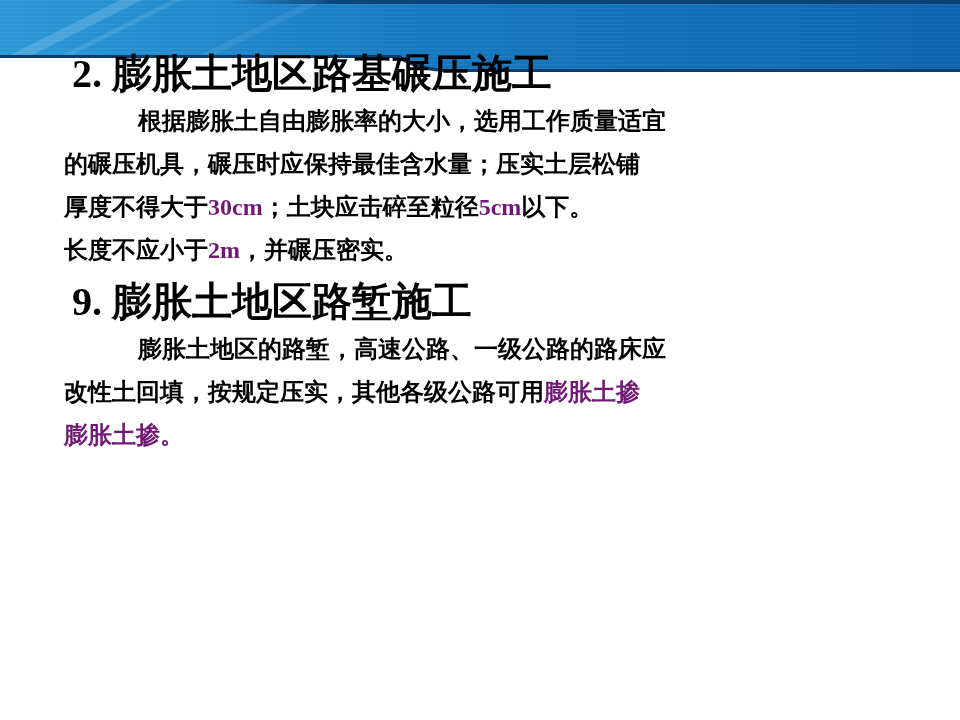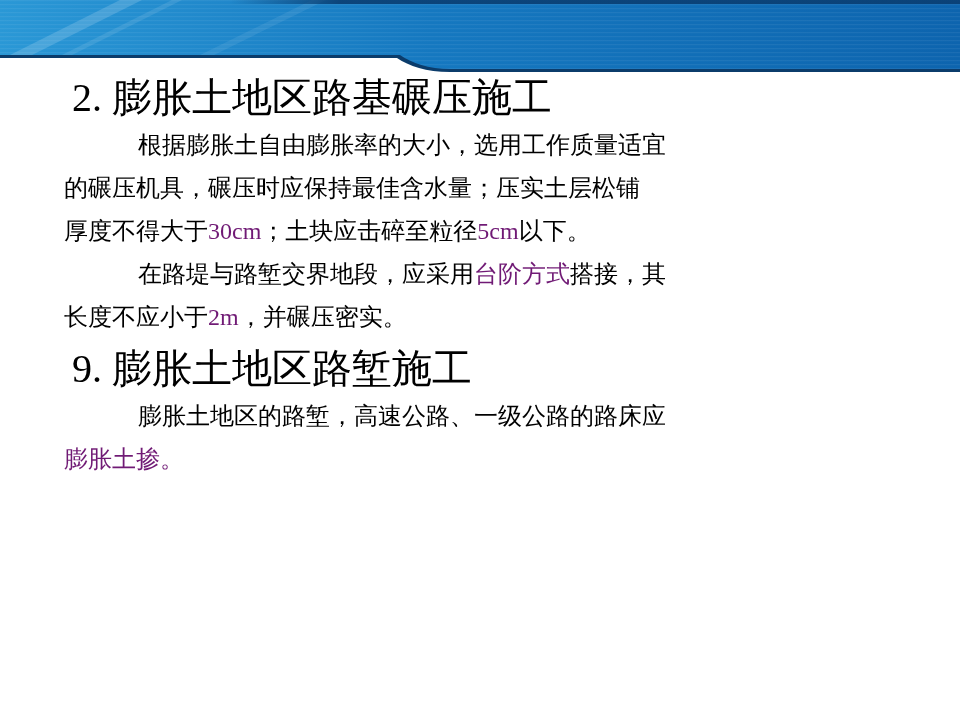--- a/index.html
+++ b/index.html
@@ -5,22 +5,22 @@
   html,body{margin:0;padding:0;}
   body{
     width:960px;height:720px;position:relative;overflow:hidden;
     background:#ffffff;
     font-family:"Liberation Serif","DejaVu Serif",serif;
   }
   .banner{position:absolute;left:0;display:block;}
   #top-banner{top:0;}
   #bottom-banner{bottom:0;}
   .content{
-    position:absolute;left:64px;top:68px;width:846px;
-    font-weight:normal;color:#000;
+    position:absolute;left:64px;top:44px;width:846px;
+    font-weight:bold;color:#000;
   }
   .h{font-size:40px;line-height:48px;margin:6px 0 7px 8px;white-space:nowrap;}
   .p{font-size:24px;line-height:43px;margin:0;}
   .line{display:block;white-space:nowrap;height:43px;}
   .indent{padding-left:74px;}
   .red{color:#701a75;}
 </style>
 </head>
 <body>
 
@@ -56,28 +56,28 @@
 <div class="content" id="slide-body">
     <div class="h">
       <div class="line"><span>2. 膨胀土地区路基碾压施工</span></div>
     </div>
     <div class="p">
       <div class="line indent"><span>根据膨胀土自由膨胀率的大小，选用工作质量适宜</span></div>
       <div class="line"><span>的碾压机具，碾压时应保持最佳含水量；压实土层松铺</span></div>
       <div class="line"><span>厚度不得大于</span><span class="red">30cm</span><span>；土块应击碎至粒径</span><span class="red">5cm</span><span>以下。</span></div>
     </div>
     <div class="p">
-      <div class="line indent"><span>在路堤与路堑交界地段，应采用</span><span class="red">台阶方式</span><span>搭接，其</span></div>
       <div class="line"><span>长度不应小于</span><span class="red">2m</span><span>，并碾压密实。</span></div>
     </div>
     <div class="h">
       <div class="line"><span>9. 膨胀土地区路堑施工</span></div>
     </div>
     <div class="p">
       <div class="line indent"><span>膨胀土地区的路堑，高速公路、一级公路的路床应</span></div>
+      <div class="line"><span>改性土回填，按规定压实，其他各级公路可用</span><span class="red">膨胀土掺</span></div>
       <div class="line"><span class="red">膨胀土掺。</span></div>
     </div>
   </div>
 
 <svg id="bottom-banner" class="banner" width="960" height="50" viewBox="0 0 50 0 " aria-hidden="true" style="bottom:0">
   <defs>
     <linearGradient id="bbGrad" x1="0" y1="6" x2="0" y2="50" gradientUnits="userSpaceOnUse">
       <stop offset="0" stop-color="#17a0da"></stop>
       <stop offset="0.55" stop-color="#35b8e8"></stop>
       <stop offset="1" stop-color="#4cc4ec"></stop>

